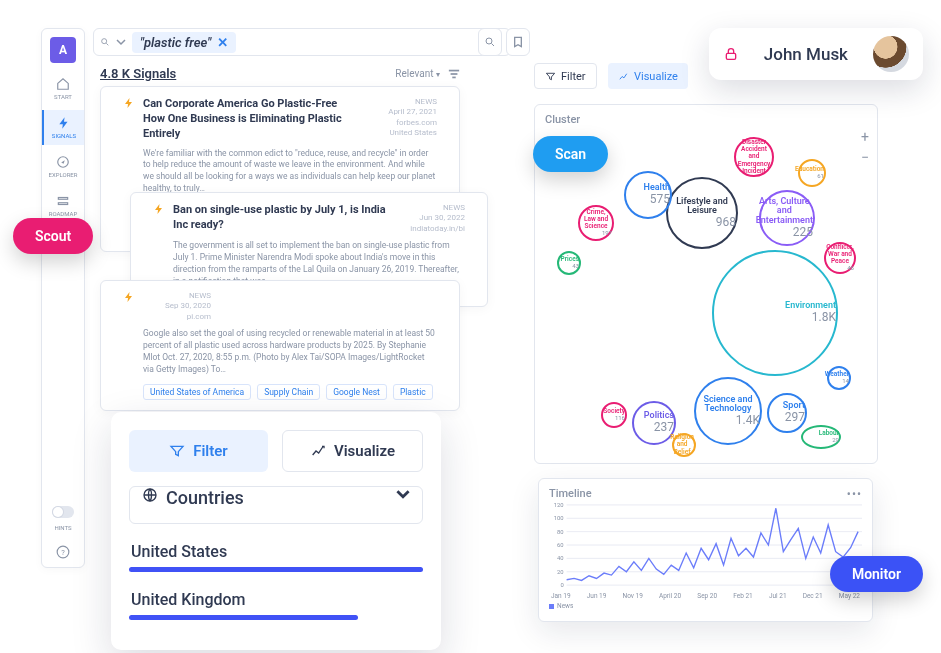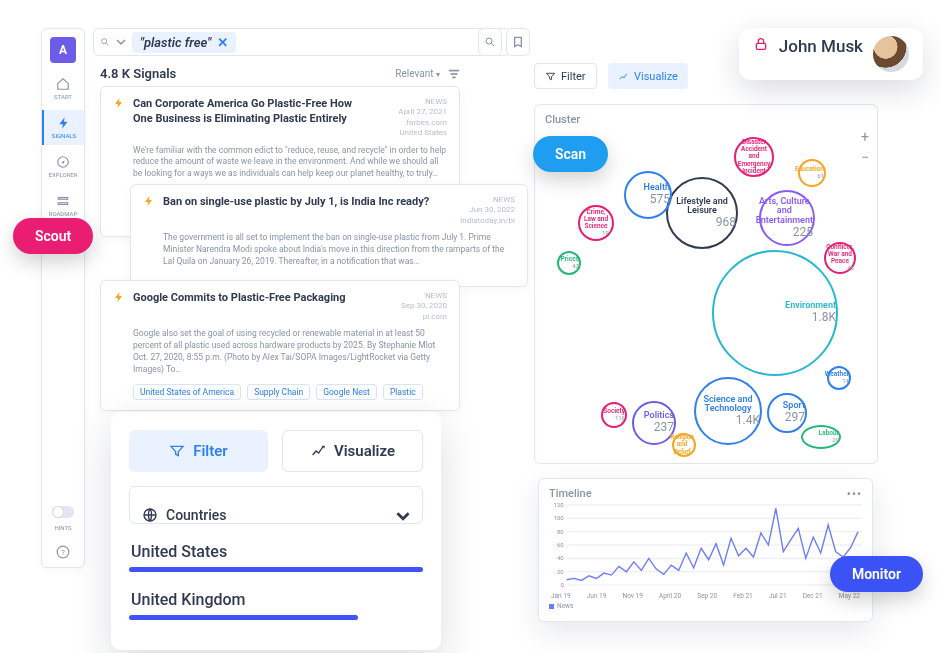--- a/index.html
+++ b/index.html
@@ -40,48 +40,48 @@
              border-radius:6px;background:#fff;display:flex;align-items:center;padding:0 6px;gap:6px;}
   .searchbar .dd{width:10px;height:10px;color:#8a94a6;}
   .searchbar .chip{display:flex;align-items:center;gap:6px;background:#EAF2FF;color:#303A52;
                    font-size:13px;font-weight:600;padding:3px 8px;border-radius:4px;font-style:italic;}
   .searchbar .chip .x{color:var(--blue);font-weight:700;font-style:normal;}
   .iconbtn{position:absolute;top:28px;width:24px;height:28px;border:1px solid var(--border);border-radius:6px;
            display:flex;align-items:center;justify-content:center;color:#8a94a6;background:#fff;}
 
   
   .reshdr{position:absolute;left:100px;top:66px;width:360px;display:flex;align-items:center;}
-  .reshdr .count{font-size:13px;font-weight:600;}
+  .reshdr .count{font-size:13px;font-weight:600;text-decoration:underline;}
   .reshdr .right{margin-left:auto;display:flex;align-items:center;gap:8px;font-size:10px;color:#8a94a6;}
 
   
   .card{position:absolute;left:100px;width:360px;background:#fff;border:1px solid var(--border);border-radius:6px;
-        padding:10px 12px;box-shadow:0 2px 12px rgba(20,30,60,.04);}
+        padding:10px 22px;box-shadow:0 2px 12px rgba(20,30,60,.04);}
   .card .top{display:flex;gap:8px;}
   .card .bolt{color:var(--amber);flex:0 0 12px;}
   .card .title{font-size:11px;font-weight:700;line-height:1.35;flex:1;}
   .card .meta{text-align:right;font-size:8px;color:#b6bdcc;line-height:1.3;flex:0 0 68px;}
   .card .desc{font-size:8.5px;color:#8a94a6;line-height:1.4;margin:6px 0 8px 20px;}
   .card .tags{display:flex;gap:6px;margin-left:20px;flex-wrap:wrap;}
   .tag{font-size:8.5px;color:var(--blue);border:1px solid #D8E4FB;border-radius:3px;padding:2px 6px;}
 
   
   .pill{position:absolute;color:#fff;font-size:14px;font-weight:600;padding:10px 22px;border-radius:999px;
         box-shadow:0 8px 20px rgba(0,0,0,.18);}
 
   
   .panel{position:absolute;left:111px;top:412px;width:330px;background:#fff;border-radius:10px;
          box-shadow:0 14px 40px rgba(20,30,60,.15);padding:18px;}
   .panel .btns{display:flex;gap:14px;margin-bottom:14px;}
   .bigbtn{flex:1;display:flex;align-items:center;justify-content:center;gap:8px;height:42px;
           border-radius:6px;font-size:15px;font-weight:600;cursor:pointer;}
   .bigbtn.blue{background:#EAF2FF;color:var(--blue);border:none;}
   .bigbtn.white{background:#fff;color:var(--text);border:1px solid var(--border);}
-  .drop{border:1px solid var(--border);border-radius:6px;height:38px;display:flex;align-items:flex-end;
-        padding:0 12px;font-size:14px;font-weight:500;cursor:pointer;margin-bottom:12px;}
+  .drop{border:1px solid var(--border);border-radius:6px;height:38px;display:flex;align-items:flex-start;
+        padding:0 12px;font-size:18px;font-weight:500;cursor:pointer;margin-bottom:12px;}
   .drop .chev{margin-left:auto;}
   .country{font-size:16px;color:var(--text);font-weight:500;padding:6px 2px;}
   .bar{height:5px;background:#4052F6;border-radius:3px;margin-bottom:12px;}
 
   
   .rbtn{position:absolute;top:63px;height:26px;border-radius:4px;display:flex;align-items:center;gap:5px;
         font-size:11px;padding:0 10px;cursor:pointer;}
   .rbtn.filter{left:534px;border:1px solid var(--border);color:#303A52;background:#fff;}
   .rbtn.viz{left:608px;background:#EAF2FF;color:var(--blue);border:none;}
 
@@ -105,21 +105,21 @@
             box-shadow:0 10px 30px rgba(20,30,60,.10);}
   .timeline .lbl{font-size:11px;color:#8a94a6;font-weight:500;}
   .timeline .dots{position:absolute;right:10px;top:8px;color:#8a94a6;font-size:12px;letter-spacing:1px;}
   .timeline svg.chart{width:100%;height:92px;}
   .xaxis{display:flex;justify-content:space-between;font-size:6.5px;color:#8a94a6;padding:0 2px;}
   .legend{font-size:6.5px;color:#8a94a6;display:flex;align-items:center;gap:3px;margin-top:2px;}
   .legend .sq{width:5px;height:5px;background:#6B7DFA;}
 
   
   .user{position:absolute;right:18px;top:28px;background:#fff;border-radius:12px;padding:8px 14px;
-        display:flex;align-items:flex-start;gap:10px;box-shadow:0 10px 30px rgba(20,30,60,.15);}
+        display:flex;align-items:center;gap:25px;box-shadow:0 10px 30px rgba(20,30,60,.15);}
   .user svg{color:var(--pink);}
   .user .nm{font-size:17px;font-weight:500;}
   .user .av{width:36px;height:36px;border-radius:50%;background:radial-gradient(circle at 35% 30%,#e5c49d 0 34%,#6b4a2f 35% 60%,#d5d9e0 61% 100%);}
 
 </style>
 </head>
 <body>
 
 <div class="stage">
 
@@ -212,41 +212,40 @@
     </div>
     <div class="desc">We're familiar with the common edict to "reduce, reuse, and recycle" in order to help reduce the amount of waste we leave in the environment. And while we should all be looking for a ways we as individuals can help keep our planet healthy, to truly…</div>
     <div class="tags">
       <span class="tag">United States of America</span>
       <span class="tag">Environmental Issue</span>
       <span class="tag">Global Warming</span>
       <span class="tag">Recycling</span>
     </div>
   </div>
 
-  <div class="card" style="top:184px;left:130px;width:398px">
+  <div class="card" style="top:192px;left:130px;width:358px">
     <div class="top">
       <svg class="bolt" width="12" height="12" viewBox="0 0 24 24">
           <path fill="currentColor" d="M13 2L4 14h6l-1 8 9-12h-6z"></path>
         </svg>
       <div class="title">Ban on single-use plastic by July 1, is India Inc ready?</div>
       <div class="meta">
         <div>NEWS</div>
         <div>Jun 30, 2022</div>
         <div>indiatoday.in/bi</div>
       </div>
     </div>
     <div class="desc">The government is all set to implement the ban on single-use plastic from July 1. Prime Minister Narendra Modi spoke about India's move in this direction from the ramparts of the Lal Quila on January 26, 2019. Thereafter, in a notification that was…</div>
   </div>
 
   <div class="card" style="top:280px">
     <div class="top">
       <svg class="bolt" width="12" height="12" viewBox="0 0 24 24">
           <path fill="currentColor" d="M13 2L4 14h6l-1 8 9-12h-6z"></path>
         </svg>
-      <div class="title">Google Commits to Plastic-Free Packaging</div>
       <div class="meta">
         <div>NEWS</div>
         <div>Sep 30, 2020</div>
         <div>pi.com</div>
       </div>
     </div>
     <div class="desc">Google also set the goal of using recycled or renewable material in at least 50 percent of all plastic used across hardware products by 2025. By Stephanie Mlot Oct. 27, 2020, 8:55 p.m. (Photo by Alex Tai/SOPA Images/LightRocket via Getty Images) To…</div>
     <div class="tags">
       <span class="tag">United States of America</span>
       <span class="tag">Supply Chain</span>

